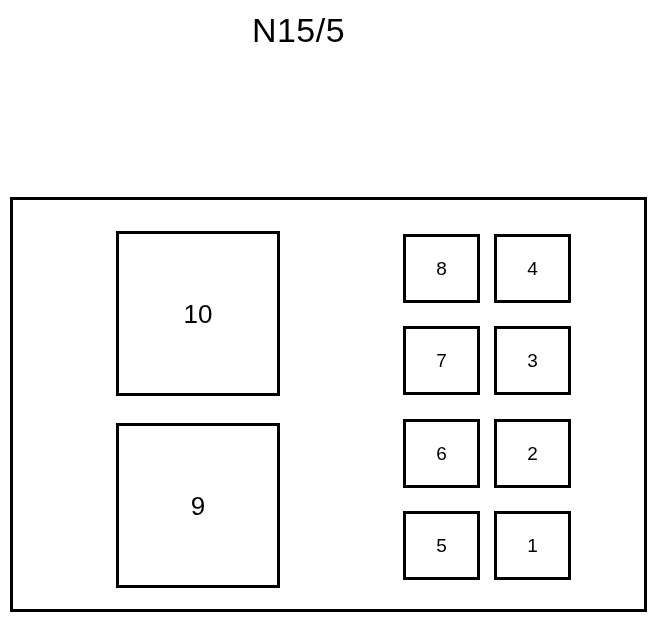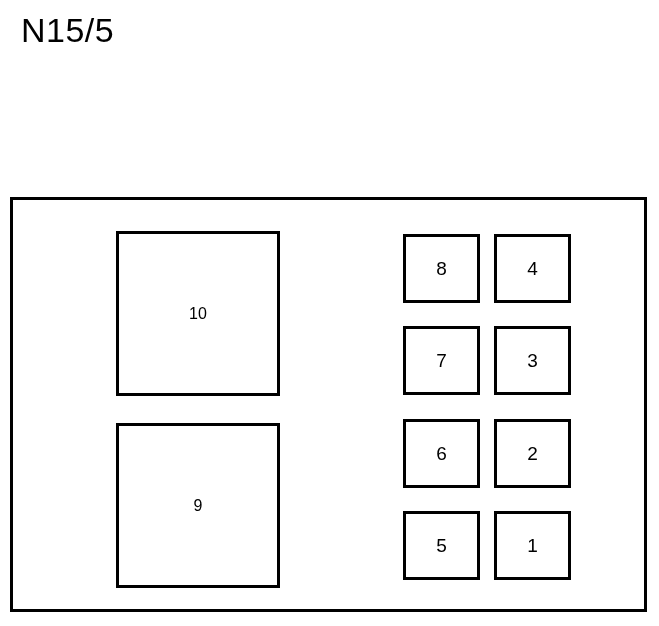--- a/index.html
+++ b/index.html
@@ -15,27 +15,26 @@
     color: #000000;
     overflow: hidden;
   }
 
   
   #diagram-title {
     position: absolute;
     left: 0;
     top: 9px;
     width: 597px;
-    text-align: left;
+    text-align: center;
     font-size: 34px;
     font-weight: 400;
     letter-spacing: 0.5px;
     line-height: 42px;
     color: #000000;
-    padding-left: 21px;
   }
 
   
   #panel-frame {
     position: absolute;
     left: 10px;
     top: 197px;
     width: 637px;
     height: 415px;
     border: 3px solid #000000;
@@ -62,21 +61,21 @@
   }
 
   
   .slot-large {
     left: 103px;
     width: 164px;
     height: 165px;
   }
   #slot-10 { top: 31px; }
   #slot-9  { top: 223px; }
-  .slot-large .slot-label { font-size: 16px; }
+  .slot-large .slot-label { font-size: 26px; }
 
   
   .slot-small {
     width: 77px;
     height: 69px;
   }
   .col-left  { left: 390px; }
   .col-right { left: 481px; }
   .row-1 { top: 34px; }
   .row-2 { top: 126px; }

